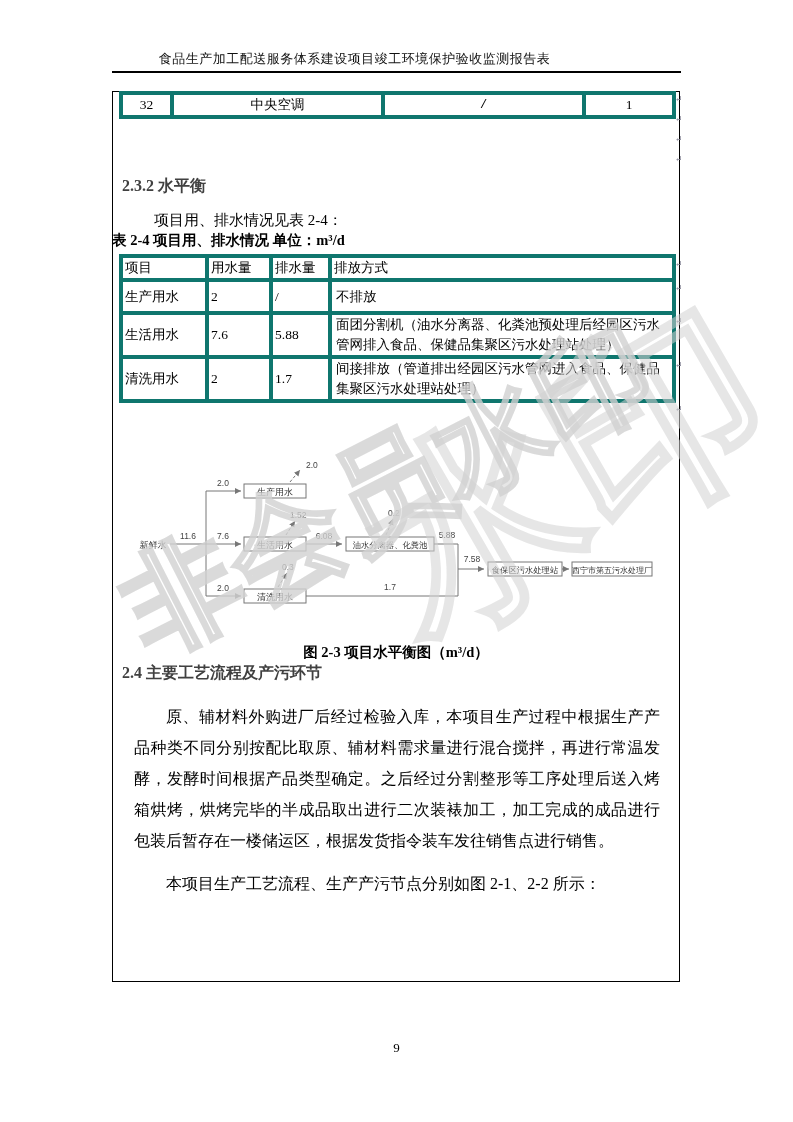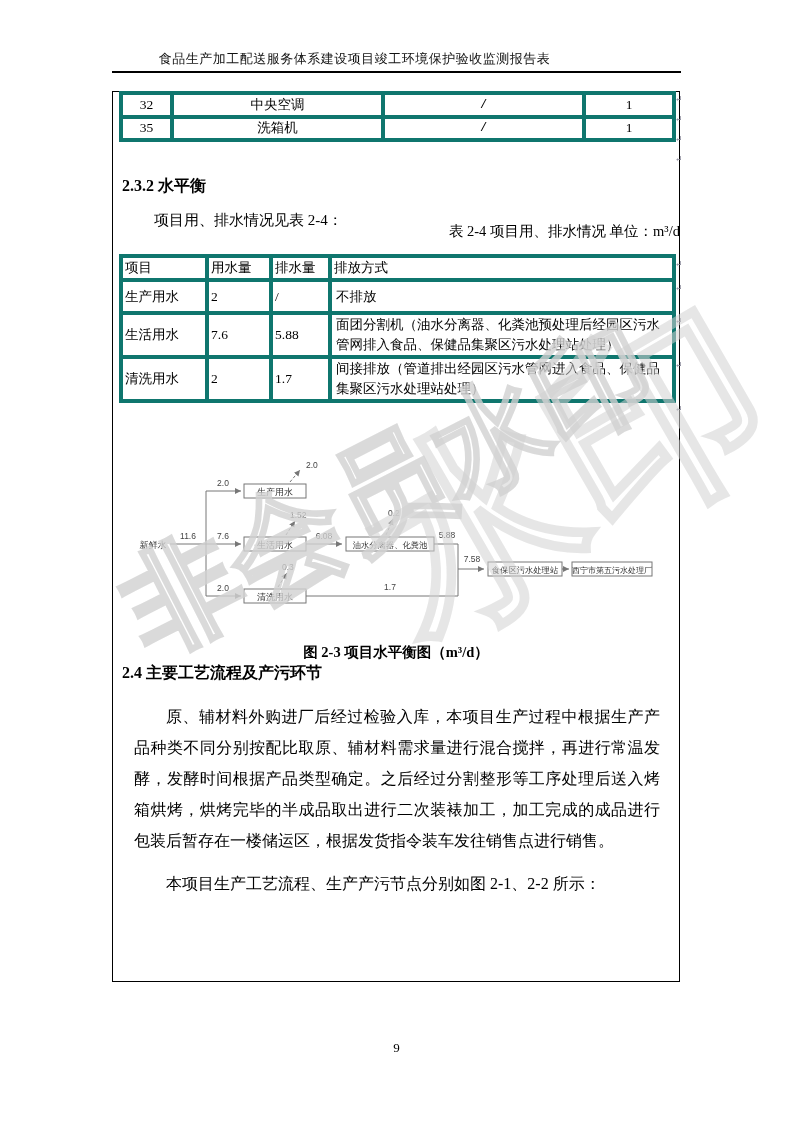--- a/index.html
+++ b/index.html
@@ -24,26 +24,26 @@
   }
 
   
   table{border-collapse:collapse;}
   td,th{border:4px solid #0f766e;padding:0 2px;font-weight:normal;}
 
   .equip-table{top:91px;left:119px;width:553px;table-layout:fixed;}
   .equip-table td{height:19.5px;text-align:center;font-size:13.5px;}
   .equip-table .model{font-family:"Liberation Mono","DejaVu Sans Mono",monospace;font-size:12px;}
 
-  .sec-heading{font-weight:bold;color:#000000;}
+  .sec-heading{font-weight:bold;color:#404040;}
   .h232{top:176px;left:122px;font-size:16px;}
   .h24{top:663px;left:122px;font-size:16px;}
 
   .intro-line{top:211px;left:154px;font-size:15px;}
-  .tbl-caption{top:222px;left:112px;width:568px;text-align:right;font-weight:normal;font-size:14.5px;}
+  .tbl-caption{top:231px;left:112px;width:568px;text-align:left;font-weight:bold;font-size:14.5px;}
 
   .water-table{top:254px;left:119px;width:553px;table-layout:fixed;}
   .water-table td{text-align:left;font-size:13.5px;line-height:20px;}
   .water-table .desc{font-size:13.5px;padding:0 4px;}
 
   .fig-caption{top:643px;left:112px;width:568px;text-align:center;font-weight:bold;font-size:14.5px;}
 
   .body-text{
     top:689px;left:122px;width:550px;font-size:16px;line-height:31px;
     text-align:justify;
@@ -85,26 +85,20 @@
       <col style="width:201px">
       <col style="width:90px">
     </colgroup>
   <tbody>
       <tr>
     <td>32</td>
     <td>中央空调</td>
     <td class="model">/</td>
     <td>1</td>
   </tr>
-  <tr>
-    <td>35</td>
-    <td>洗箱机</td>
-    <td class="model">/</td>
-    <td>1</td>
-  </tr>
 </tbody>
   </table>
 
 <div class="abs sec-heading h232">2.3.2  水平衡</div>
 <div class="abs intro-line">项目用、排水情况见表 2-4：</div>
 <div class="abs tbl-caption">表 2-4  项目用、排水情况   单位：m³/d</div>
 
 <table class="abs water-table">
   <colgroup>
       <col style="width:86px">

